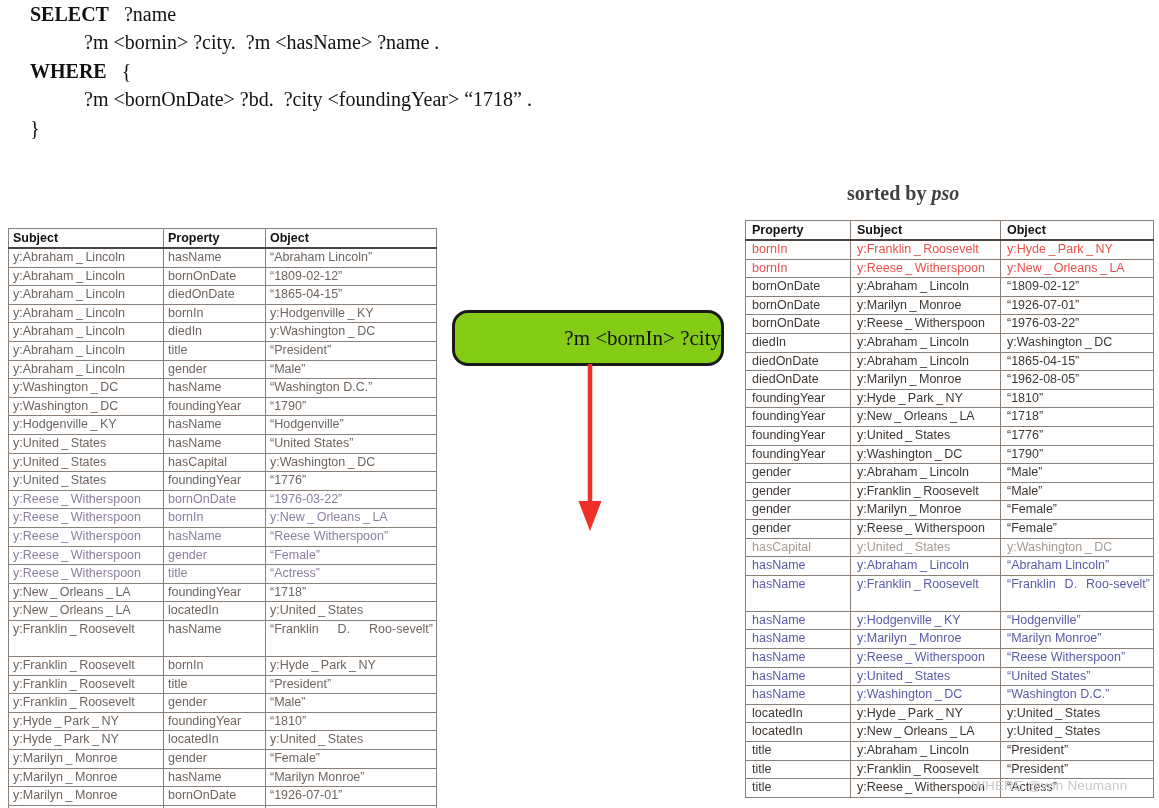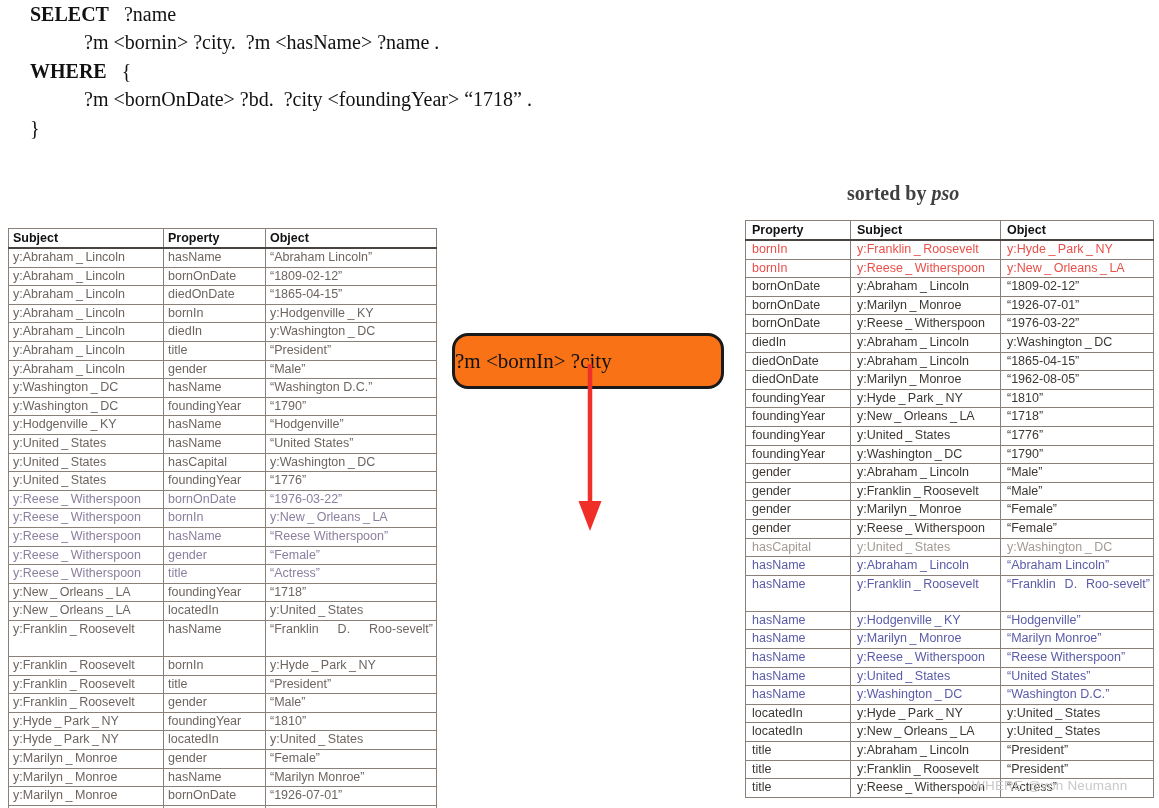--- a/index.html
+++ b/index.html
@@ -121,30 +121,29 @@
     width: 288px;
     height: 280px;
   }
   .node-box {
     position: absolute;
     left: 0px;
     width: 272px;
     height: 56px;
     border: 3.5px solid #1a1a1a;
     border-radius: 16px;
-    background: #f97316;
+    background: #84cc16;
     box-sizing: border-box;
     display: flex;
     align-items: center;
-    justify-content: flex-start;
+    justify-content: flex-end;
     font-family: "Liberation Serif", serif;
     font-size: 21px;
     color: #111111;
     white-space: nowrap;
-    margin-top: 23px;
   }
   #node-top { top: 0px; }
   #node-bottom { top: 218px; }
   #arrow-svg {
     position: absolute;
     left: 122px;
     top: 54px;
     width: 32px;
     height: 168px;
   }

